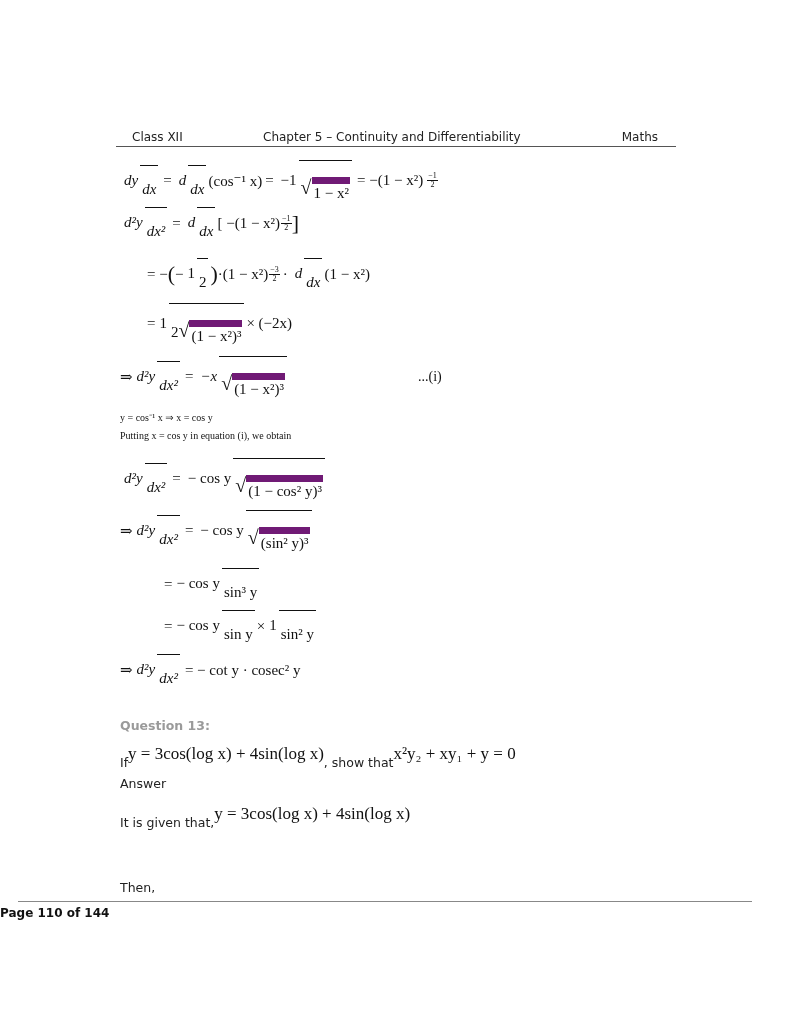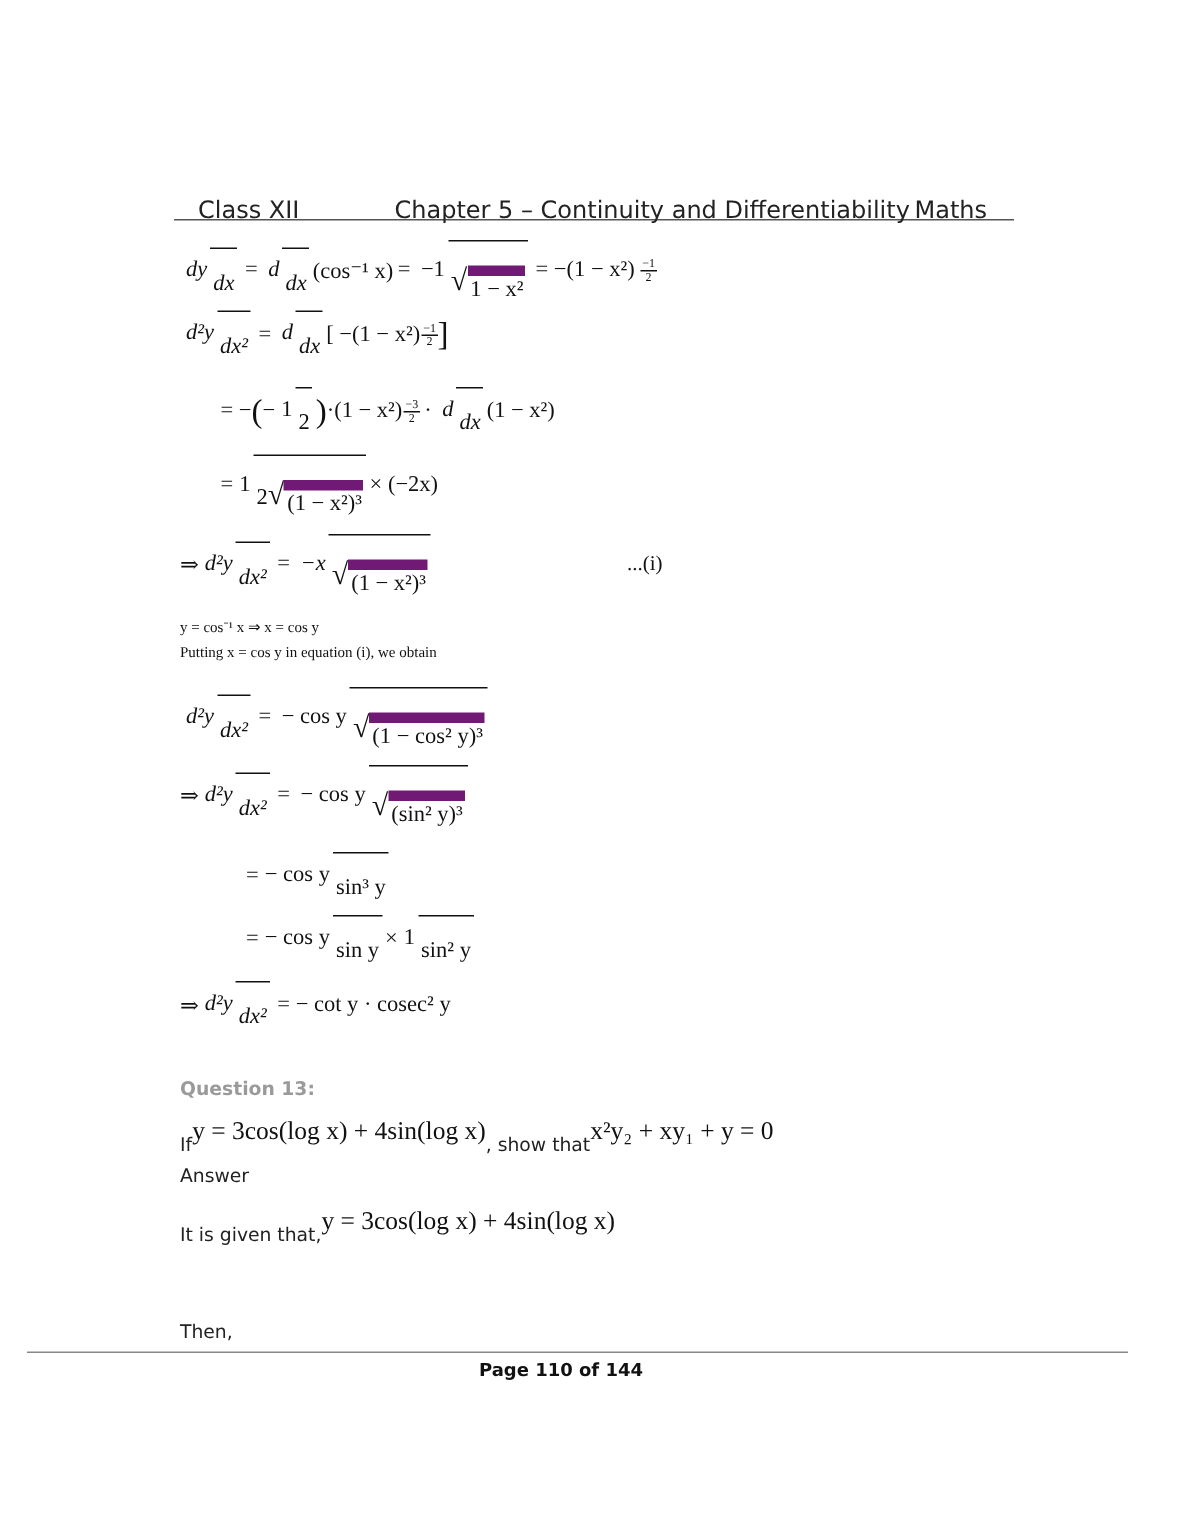--- a/index.html
+++ b/index.html
@@ -1,19 +1,19 @@
 <!DOCTYPE html>
 <html><head>
 <meta charset="utf-8">
 <style>
   html, body { margin: 0; padding: 0; background: #ffffff; }
   body { width: 791px; height: 1024px; position: relative; overflow: hidden;
          font-family: "DejaVu Sans", sans-serif; color: #222; }
   .page-header { position: absolute; left: 116px; top: 128px; width: 560px; height: 18px;
-                 border-bottom: 1.5px solid #555; font-size: 16px; color: #222; }
+                 border-bottom: 1.5px solid #555; font-size: 12px; color: #222; }
   .page-header span { position: absolute; top: 2px; }
   .h-left { left: 16px; }
   .h-center { left: 147px; }
   .h-right { right: 18px; }
 
   .math { font-family: "Liberation Serif", "DejaVu Serif", serif; color: #111; font-size: 15px;
           position: absolute; white-space: nowrap; display: flex; align-items: center; }
   .math i { font-style: italic; }
   .frac { display: inline-flex; flex-direction: row; align-items: center; vertical-align: middle;
           margin: 0 2px; line-height: 1.05; }
@@ -29,21 +29,21 @@
   .op { margin: 0 3px; }
   .eqtag { position: absolute; left: 298px; font-family: "Liberation Serif", serif; font-size: 14px; }
 
   .text { position: absolute; font-family: "DejaVu Sans", sans-serif; font-size: 12.5px; color: #222; white-space: nowrap; }
   .text-serif { position: absolute; font-family: "Liberation Serif", serif; font-size: 10px; color: #111; white-space: nowrap; }
   .question { color: #9a9a9a; font-weight: bold; }
   .inline-math { font-family: "Liberation Serif", serif; font-size: 17px; color: #111; position: relative; top: -8px; }
 
   .footer-line { position: absolute; left: 18px; top: 901px; width: 734px; height: 0;
                  border-top: 1.5px solid #888; }
-  .footer { position: absolute; top: 906px; left: 0; width: 748px; text-align: center;
+  .footer { position: absolute; top: 906px; left: 0; width: 748px; text-align: left;
             font-family: "DejaVu Sans", sans-serif; font-weight: bold; font-size: 12px; color: #111; }
 </style>
 </head>
 <body>
 
 <div class="page-header">
   <span class="h-left">Class XII</span>
   <span class="h-center">Chapter 5 – Continuity and Differentiability</span>
   <span class="h-right">Maths</span>
 </div>

